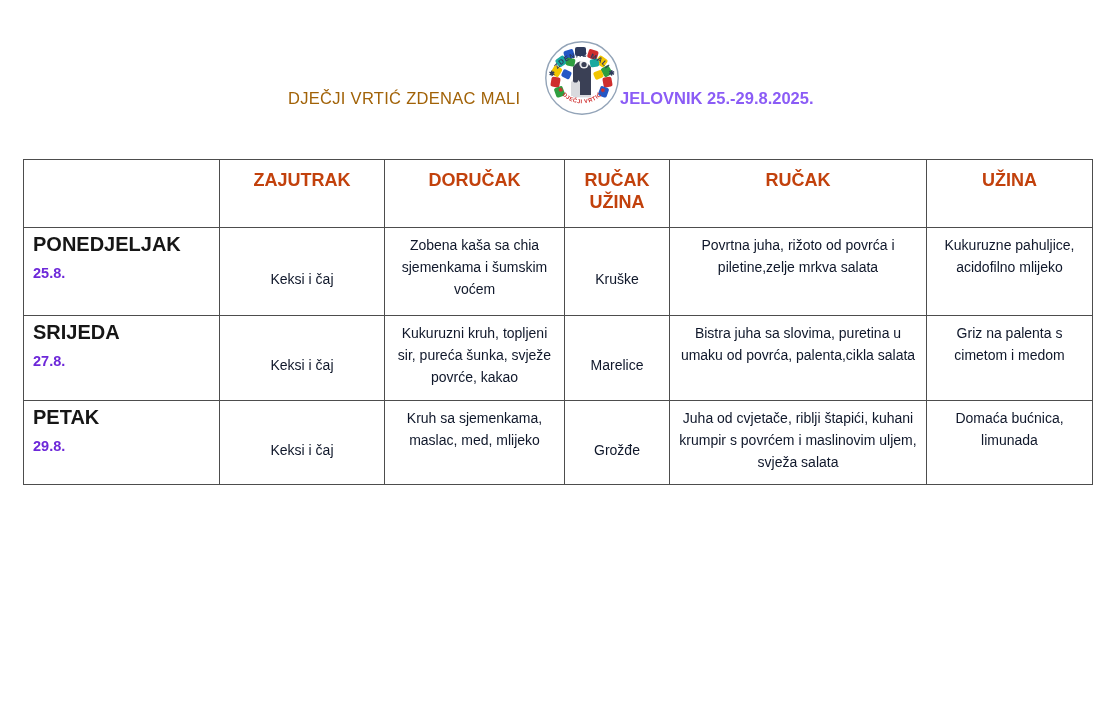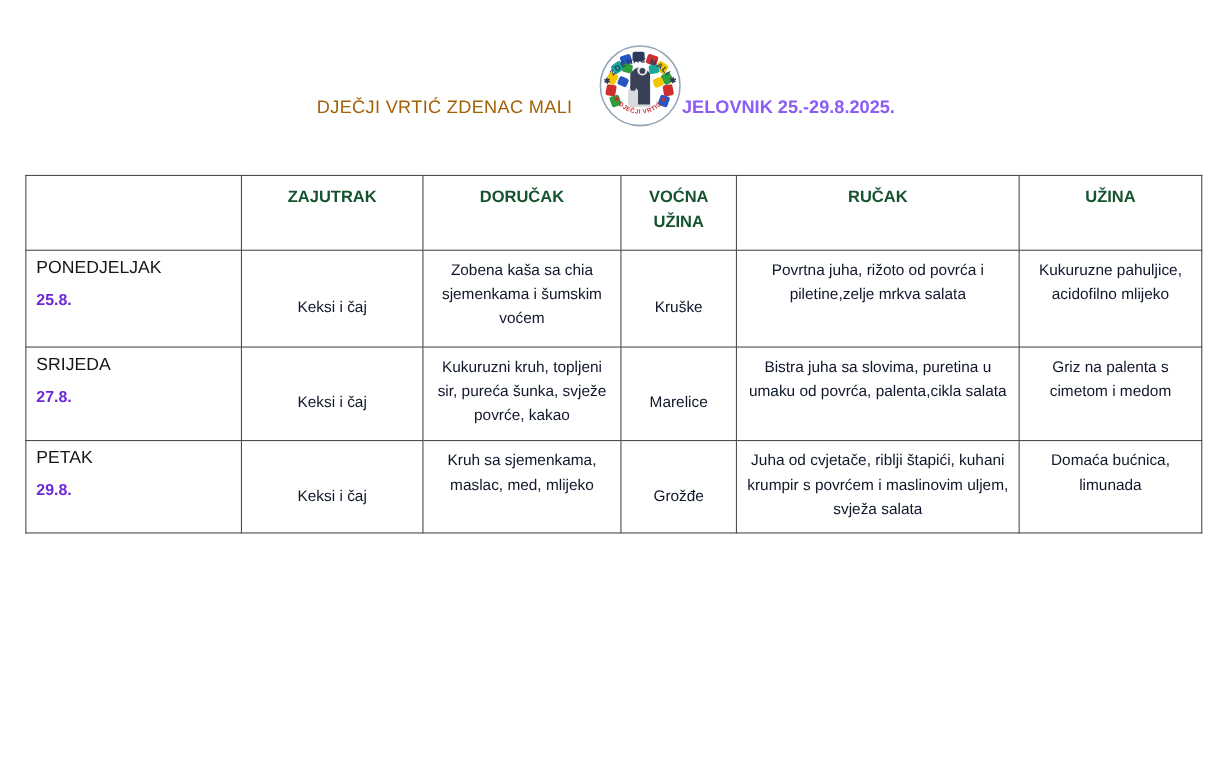--- a/index.html
+++ b/index.html
@@ -25,28 +25,28 @@
     position:absolute;left:23px;top:159px;
     width:1069px;
     border-collapse:collapse;table-layout:fixed;
     font-size:14px;
   }
   .menu-table th,.menu-table td{
     border:1px solid #4d4d4d;
     overflow:hidden;
   }
   .menu-table th{
-    font-size:15px;font-weight:bold;text-align:center;
-    vertical-align:top;padding:9px 4px 0 4px;line-height:22px;color:#14532d;
+    font-size:18px;font-weight:bold;text-align:center;
+    vertical-align:top;padding:9px 4px 0 4px;line-height:22px;color:#c2410c;
   }
   .c-day{
     text-align:left;vertical-align:top;
     padding:7px 6px 0 9px;
   }
-  .day-name{font-size:16px;font-weight:normal;line-height:18px;display:block;color:#161616;}
+  .day-name{font-size:20px;font-weight:bold;line-height:18px;display:block;color:#161616;}
   .day-date{font-size:14.5px;font-weight:bold;line-height:18px;display:block;margin-top:11px;color:#6d28d9;}
   .meal{
     text-align:center;line-height:22px;color:#0f172a;
     padding:0 8px;
   }
   .v-top{vertical-align:top;padding-top:6px;}
   .v-mid{vertical-align:middle;padding-top:14px;}
   .v-bot{vertical-align:bottom;padding-bottom:9px;}
 </style>
 </head>
@@ -109,21 +109,21 @@
         <col style="width:180px">
       <col style="width:105px">
         <col style="width:257px">
         <col style="width:166px">
     </colgroup>
     <thead>
       <tr style="height:68px">
         <th></th>
         <th>ZAJUTRAK</th>
         <th>DORUČAK</th>
-        <th>VOĆNA UŽINA</th>
+        <th>RUČAK UŽINA</th>
         <th>RUČAK</th>
         <th>UŽINA</th>
       </tr>
     </thead>
     <tbody>
       <tr style="height:88px">
         <td class="c-day">
           <span class="day-name">PONEDJELJAK</span>
           <span class="day-date">25.8.</span>
         </td>

